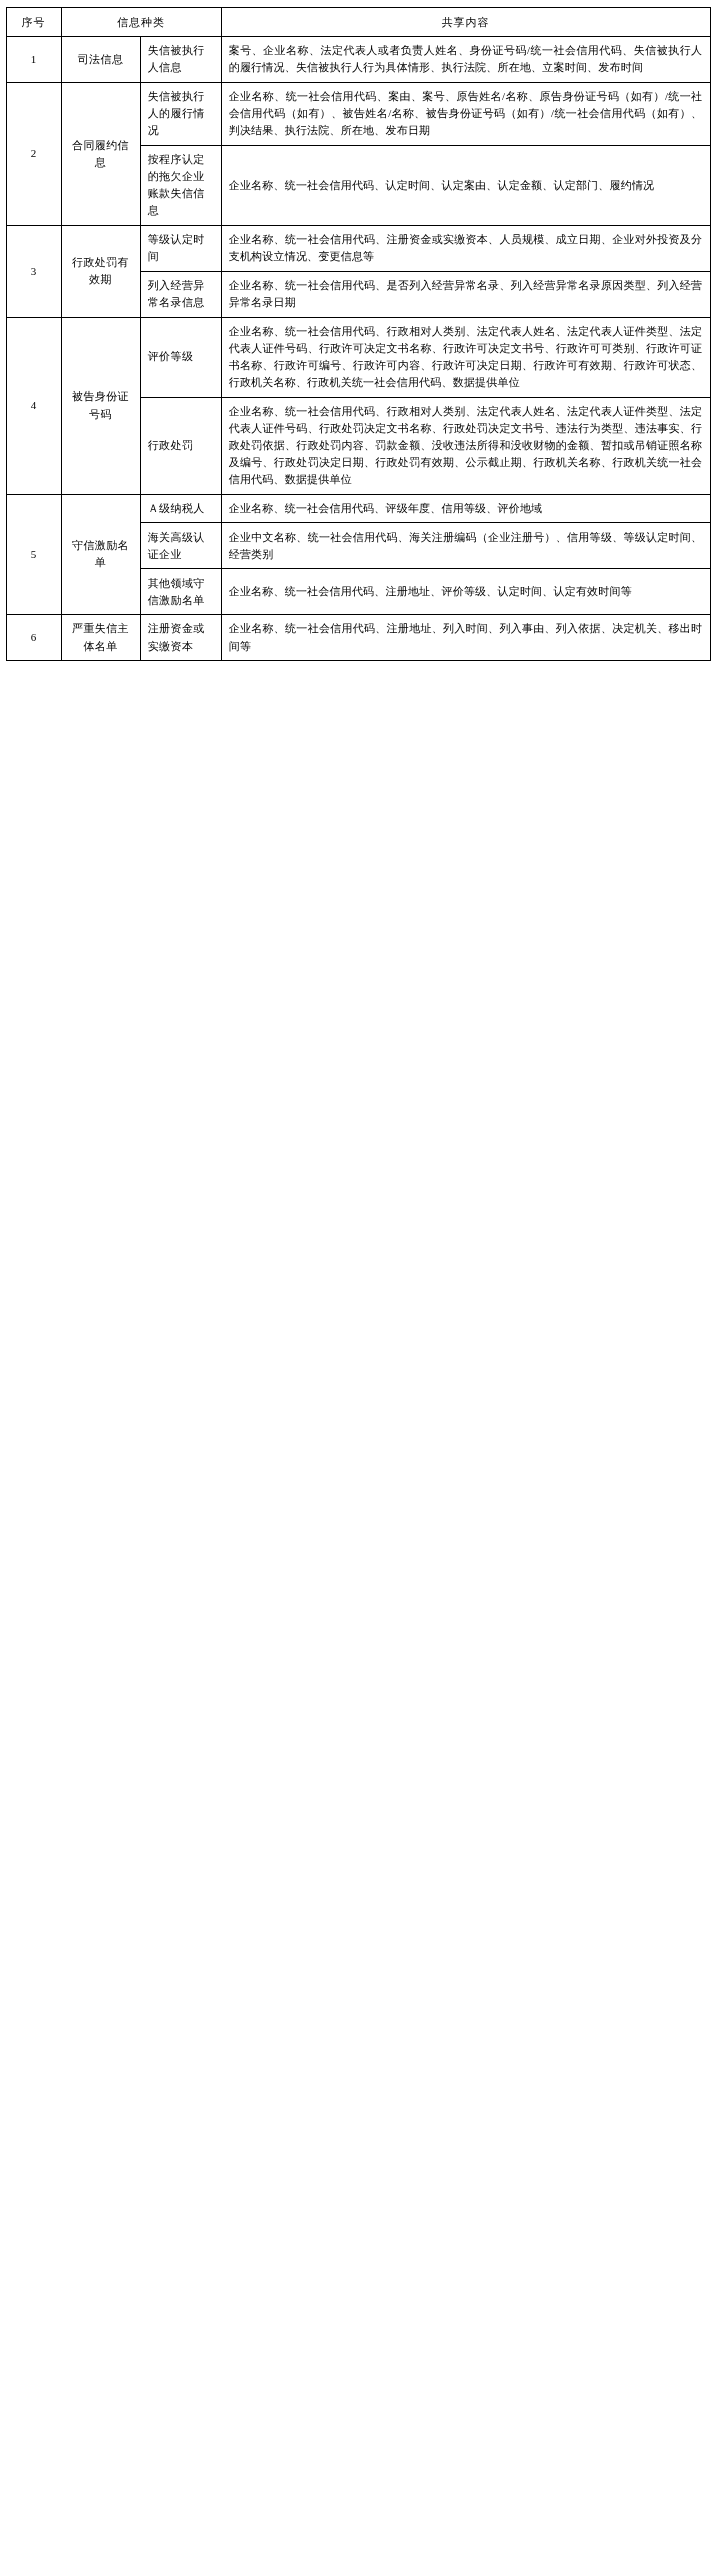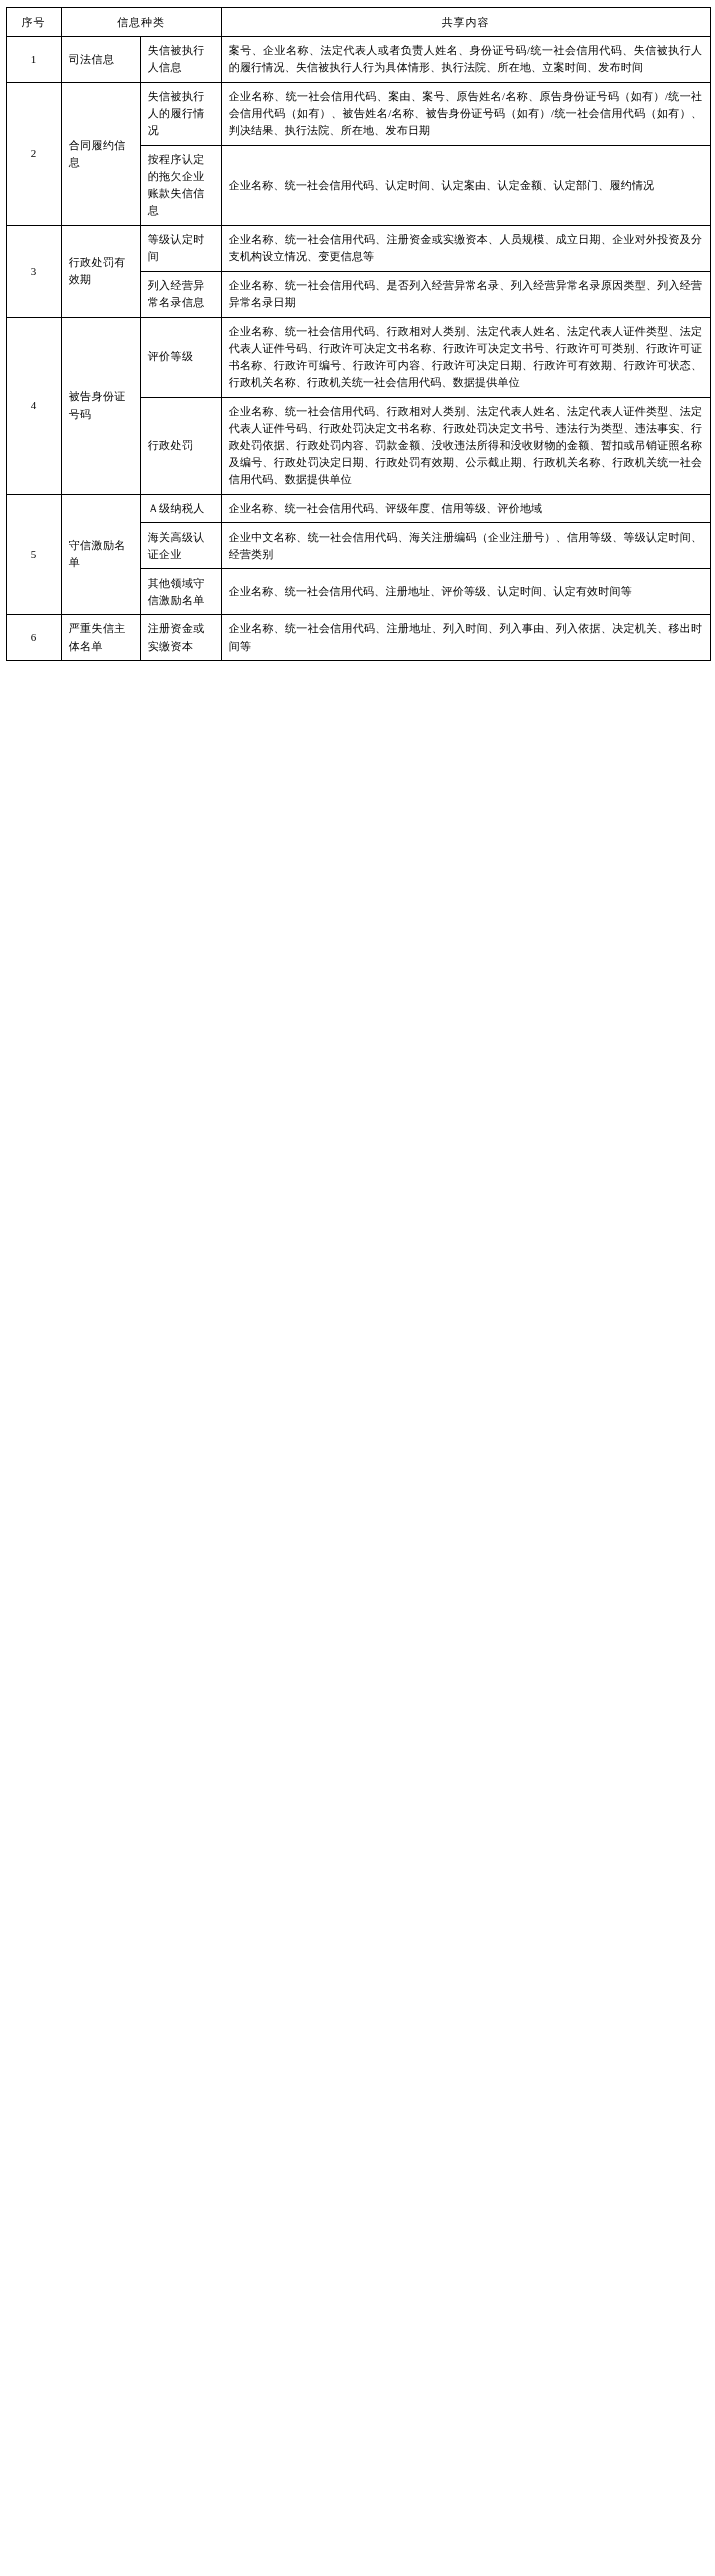--- a/index.html
+++ b/index.html
@@ -41,20 +41,21 @@
   col.c-seq { width: 55px; }
   col.c-type { width: 79px; }
   col.c-sub { width: 81px; }
   col.c-content { width: auto; }
 
   td.seq {
     text-align: center;
     font-size: 14.3px;
   }
   td.type {
+    text-align: center;
     font-size: 13.4px;
     letter-spacing: 0.4px;
     line-height: 1.5;
   }
   td.sub {
     font-size: 13.4px;
     letter-spacing: 0.4px;
     line-height: 1.5;
   }
   td.content {

